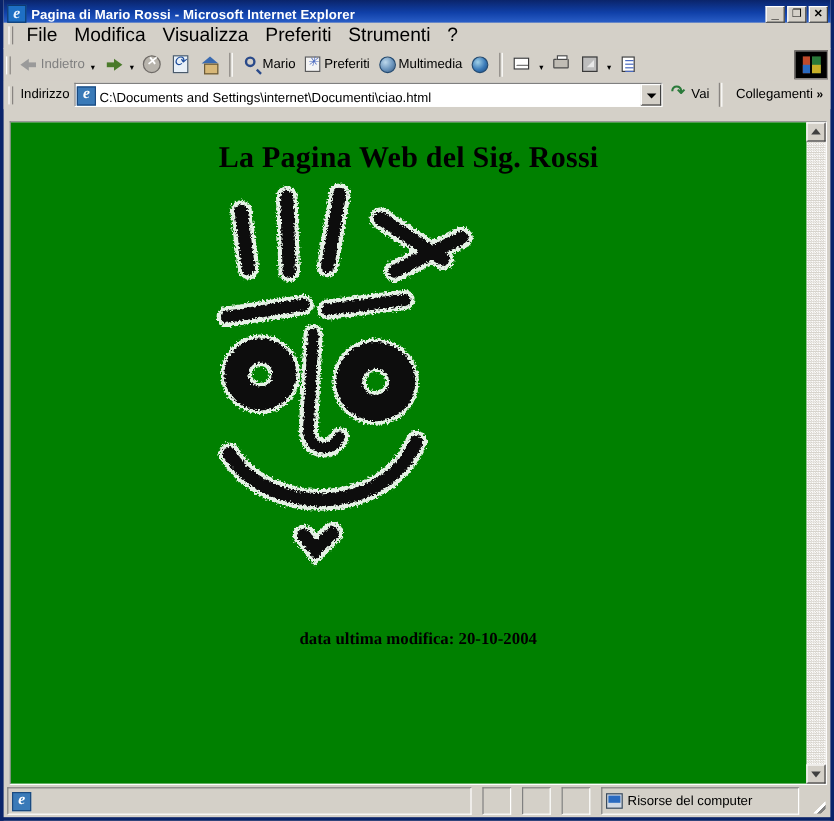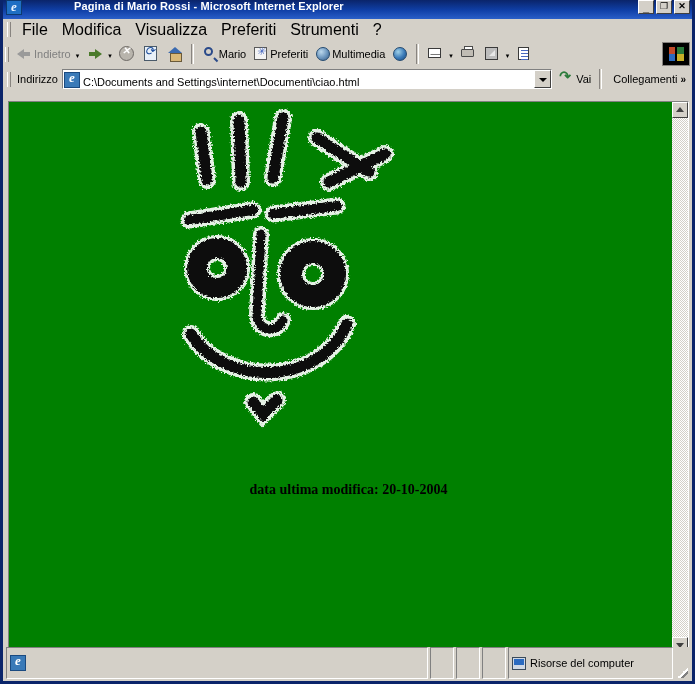--- a/index.html
+++ b/index.html
@@ -29,24 +29,23 @@
     border-bottom-width: 3px;
     border-left-width: 3px;
     border-right-width: 3px;
   }
 
   
   #titlebar {
     height: 19px;
     background: linear-gradient(to bottom, #0a246a 0%, #1040a8 55%, #2a5fc8 100%);
     display: flex;
-    align-items: flex-start;
+    align-items: flex-end;
     padding: 0 2px 0 3px;
     box-sizing: border-box;
-    gap: 48px;
   }
   #titlebar .app-icon {
     width: 16px; height: 15px;
     margin-right: 4px;
     background: #1e6fc4;
     border: 1px solid #0d3a70;
     box-sizing: border-box;
     position: relative;
     flex: 0 0 auto;
   }
@@ -452,25 +451,25 @@
     font-size: 14px;
     color: #000000;
     margin-top: 20px;
     padding-left: 16px;
   }
 
   
   #statusbar {
     position: absolute;
     left: 3px; right: 3px; bottom: 2px;
-    height: 32px;
+    height: 23px;
     display: flex;
     align-items: stretch;
     background: #d4d0c8;
-    gap: 2px;
+    gap: 9px;
   }
   .sb-panel {
     border: 1px solid;
     border-color: #808080 #ffffff #ffffff #808080;
     box-sizing: border-box;
     display: flex;
     align-items: center;
     padding: 0 3px;
     font-size: 11px;
     white-space: nowrap;
@@ -649,20 +648,21 @@
     <div class="tb-sep"></div>
     <div id="links-btn">
       <span>Collegamenti</span>
       <span id="links-chev">»</span>
     </div>
   </div>
 
   <div id="viewport-wrap">
     <div id="page">
 
+      <div id="page-heading">La Pagina Web del Sig. Rossi</div>
 
       <div id="face-area">
         <svg id="face-svg" width="360" height="350" viewBox="0 0 360 350">
           <defs>
             <filter id="rough" x="-30%" y="-30%" width="160%" height="160%">
               <feTurbulence type="fractalNoise" baseFrequency="0.55" numOctaves="3" seed="7" result="n"></feTurbulence>
               <feDisplacementMap in="SourceGraphic" in2="n" scale="5" xChannelSelector="R" yChannelSelector="G"></feDisplacementMap>
             </filter>
           </defs>
           <g filter="url(#rough)">

